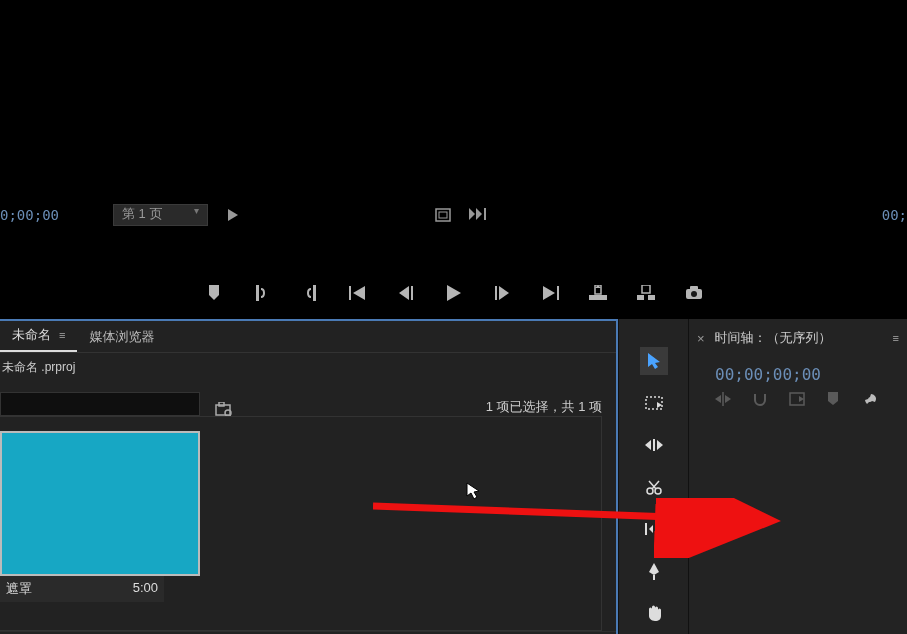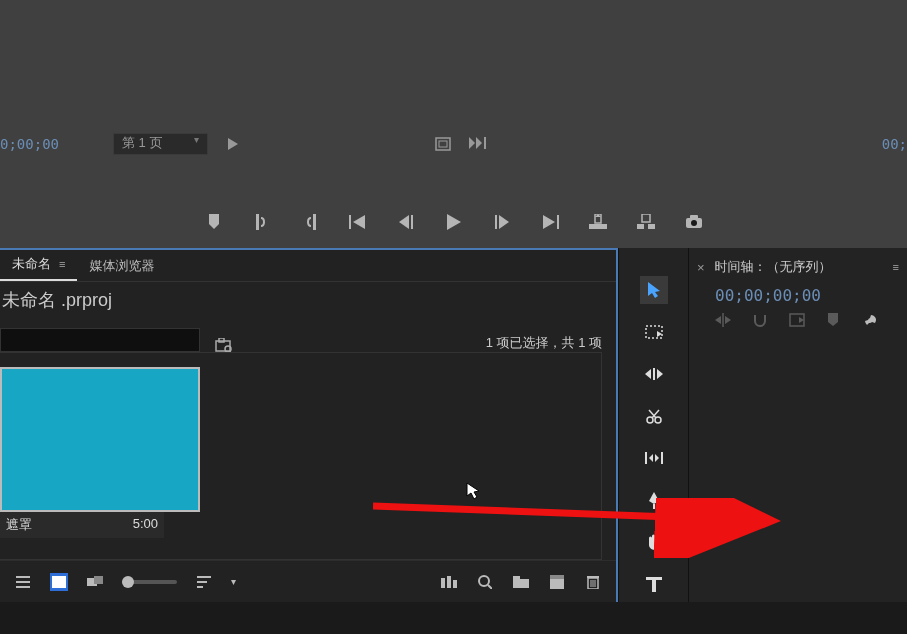--- a/index.html
+++ b/index.html
@@ -1,33 +1,33 @@
 <!DOCTYPE html>
 <html><head>
 <meta charset="utf-8">
 <style>
 html,body{margin:0;padding:0;background:#1a1a1a;font-family:"Microsoft YaHei","Segoe UI",Arial,sans-serif;color:#c8c8c8;font-size:13px;overflow:hidden;width:907px;height:634px}
 *{box-sizing:border-box}
-.viewer-area{background:#404040;height:248px;position:relative}
+.viewer-area{background:#000000;height:319px;position:relative}
 .time-row{position:absolute;left:0;right:0;bottom:90px;height:28px;display:flex;align-items:center}
 .time-left{position:absolute;left:0;color:#6b8eb7;font:14px monospace}
 .page-dd{position:absolute;left:113px;width:95px;height:22px;background:#2a2a2a;border:1px solid #3a3a3a;display:flex;padding:0 8px;color:#999}
 .page-dd .chev{margin-left:auto;font-size:10px;color:#777}
 .play-small{position:absolute;left:228px;color:#999}
 .right-icons{position:absolute;right:420px;display:flex;gap:18px;color:#999}
 .time-right{position:absolute;right:0;color:#6b8eb7;font:14px monospace}
 .transport{position:absolute;left:0;right:0;bottom:10px;height:32px;display:flex;align-items:center;justify-content:center;gap:28px;color:#b5b5b5}
 .transport .ico{display:flex;align-items:center;justify-content:center;width:20px;height:20px}
 .lower{display:flex;height:354px}
 .proj-panel{width:618px;border:2px solid #4a7ab5;border-left:none;border-bottom:none;background:#222;display:flex;flex-direction:column;position:relative}
 .tabs{display:flex;height:32px;align-items:end;border-bottom:1px solid #333;padding-left:0}
 .tab{padding:6px 12px;color:#bbb;display:flex;align-items:center;gap:8px}
 .tab.active{color:#dcdcdc;border-bottom:2px solid #dcdcdc}
 .tab .menu-icon{font-size:11px;color:#aaa}
-.proj-name{padding:6px 0 0 2px;color:#ccc;font-size:18px}
+.proj-name{padding:6px 0 0 2px;color:#ccc;font-size:12px}
 .search-row{display:flex;align-items:flex-end;height:40px;padding:8px 14px 0 0;gap:14px}
 .search-box{width:200px;height:24px;background:#0f0f0f;border:1px solid #333;margin-left:0}
 .filter-ico{color:#aaa}
 .sel-info{margin-left:auto;color:#ccc}
 .bin{flex:1;background:#222;padding:14px 10px 14px 0;display:flex;margin:0 14px 0 0;border:1px solid #333;border-left:none}
 .clip{width:164px}
 .thumb{width:200px;height:145px;background:#17a7c4;border:2px solid #bbb}
 .clip-meta{display:flex;justify-content:space-between;padding:4px 6px;background:#2a2a2a;color:#ddd}
 .bottombar{height:42px;display:flex;align-items:center;gap:18px;padding:0 14px;color:#bbb;border-top:1px solid #2d2d2d}
 .bottombar .spacer{flex:1}
@@ -36,21 +36,21 @@
 .slider{width:55px;height:4px;background:#555;position:relative;border-radius:2px}
 .slider .knob{position:absolute;left:0;top:-4px;width:12px;height:12px;border-radius:50%;background:#bbb}
 .toolcol{width:70px;background:#232323;border-left:1px solid #111;display:flex;flex-direction:column;align-items:center;padding-top:28px;gap:14px}
 .tool{width:28px;height:28px;display:flex;align-items:center;justify-content:center;color:#ddd}
 .tool.active{background:#3a3a3a}
 .tool.active svg path,.tool.active svg polygon{fill:#4aa3ff}
 .timeline-panel{flex:1;background:#232323;border-left:1px solid #111;padding:10px 8px;position:relative}
 .tl-header{display:flex;align-items:center;gap:10px;color:#ccc;font-size:13px}
 .tl-close{color:#999}
 .tl-menu{margin-left:auto;color:#aaa;font-size:11px}
-.tl-time{font:16px monospace;color:#6b8eb7;margin:10px 0 8px 18px}
+.tl-time{font:16px monospace;color:#6b8eb7;margin:18px 0 8px 18px}
 .tl-icons{display:flex;gap:22px;padding-left:18px;color:#666}
 .tl-icons .ico{opacity:.55}
 .tl-icons .ico.bright{opacity:.9;color:#ccc}
 .arrow{position:absolute;left:373px;top:498px;pointer-events:none}
 .cursor{position:absolute;left:466px;top:482px;pointer-events:none}
 svg{display:block}
 </style>
 </head>
 <body>
 

